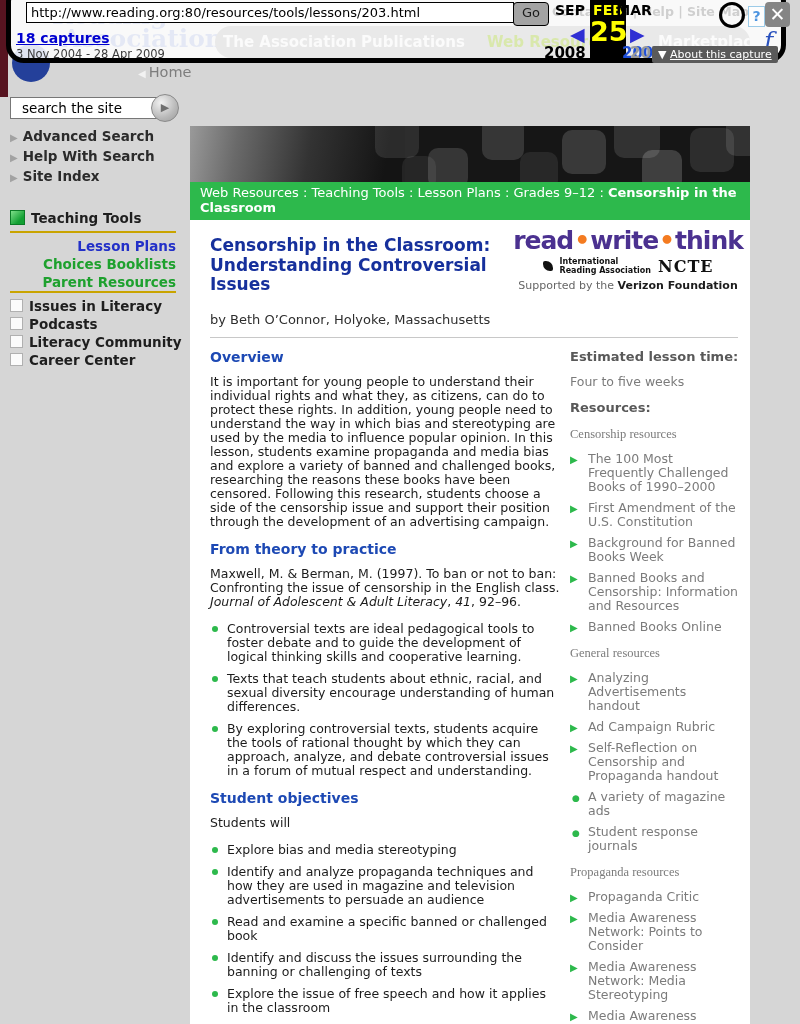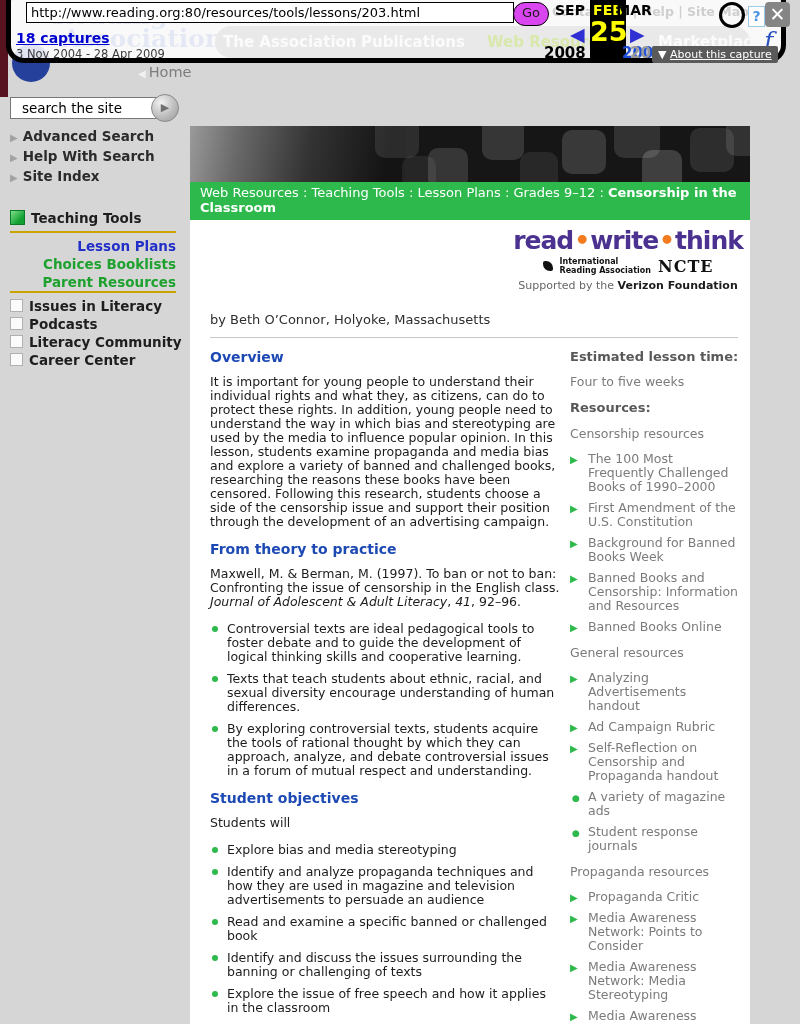--- a/index.html
+++ b/index.html
@@ -12,22 +12,22 @@
   .logo-ball{left:12px;top:44px;width:38px;height:38px;border-radius:50%;background:#24409a;z-index:1;}
   .ghost-logo{left:52px;top:4px;z-index:1;font-family:"DejaVu Serif","Liberation Serif",serif;
               font-weight:bold;font-size:25px;line-height:23px;color:rgba(42,75,176,0.85);}
   .ghost-logo .l2{margin-left:10px;}
 
   
   .wb-toolbar{left:6px;top:-16px;width:780px;height:79px;background:rgba(255,255,255,0.86);
               border:5px solid #000;border-radius:18px;box-sizing:border-box;overflow:hidden;z-index:10;}
   .wb-url{position:absolute;left:15px;top:13px;width:478px;height:19px;border:1px solid #000;
           font-family:"DejaVu Sans",sans-serif;font-size:13px;padding:0 4px;background:#fff;color:#000;}
-  .wb-go{position:absolute;left:502px;top:13px;width:34px;height:22px;background:#d946ef;border:1px solid #000;
-         font-size:13px;text-align:center;line-height:20px;border-radius:12px;}
+  .wb-go{position:absolute;left:502px;top:13px;width:34px;height:22px;background:#a3a3a3;border:1px solid #000;
+         font-size:13px;text-align:center;line-height:20px;border-radius:4px;}
   .wb-captures{position:absolute;left:5px;top:41px;font-size:14px;font-weight:bold;color:#0000d0;text-decoration:underline;}
   .wb-range{position:absolute;left:5px;top:58px;font-size:11.5px;color:#3c3c3c;}
 
   
   .nav-pill{left:215px;top:26px;width:535px;height:32px;background:#e9e9e9;border-radius:16px;
             z-index:11;overflow:hidden;}
   .nav-pill .item{position:absolute;top:7px;font-size:15px;font-weight:bold;color:#fbfbfb;white-space:nowrap;}
   .nav-pill .item.active{color:#d9e8ac;}
   .ghost-toplinks{left:552px;top:4px;z-index:11;font-size:12.5px;font-weight:bold;color:#cfcfcf;white-space:nowrap;}
 
@@ -112,21 +112,21 @@
   .col-left h3:first-child{margin-top:0;}
   .col-left p{margin:0 0 13px 0;}
   .i{font-style:italic;}
   .blist{margin:0 0 13px 0;}
   .blist .bi{position:relative;padding-left:17px;margin-bottom:8px;}
   .blist .bi .gdot{position:absolute;left:2px;top:4px;width:6px;height:6px;border-radius:50%;background:#2db94c;}
 
   .col-right{position:absolute;left:380px;top:130px;width:172px;font-size:12.5px;line-height:14px;color:#7b7b7b;}
   .col-right .rh{font-weight:bold;color:#595959;font-size:13px;margin-bottom:11px;}
   .col-right .rtext{margin-bottom:12px;}
-  .col-right .glabel{margin:12px 0 11px 0;}
+  .col-right .glabel{margin:12px 0 11px 0;font-family:Liberation Serif, serif;}
   .rlist .ritem{position:relative;padding-left:18px;margin-bottom:7px;}
   .rlist .rbul{position:absolute;left:0;top:0;}
   .rlist .rbul.arrow::before{content:"▶";color:#2db94c;font-size:10px;}
   .rlist .rbul.dot::before{content:"●";color:#2db94c;font-size:9px;position:relative;left:2px;}
 </style>
 </head>
 <body>
 
 <div class="stage">
 
@@ -221,20 +221,21 @@
     <span class="blob" style="left:452px;top:24px;width:40px;height:40px;background:rgba(230,230,230,.20)"></span>
     <span class="blob" style="left:500px;top:2px;width:44px;height:44px;background:rgba(255,255,255,.10)"></span>
     <span class="blob" style="left:536px;top:-10px;width:40px;height:40px;background:rgba(200,200,200,.16)"></span>
     <span class="blob" style="left:212px;top:30px;width:34px;height:34px;background:rgba(255,255,255,.07)"></span>
   </div>
 
   <div class="abs crumb"><span>Web Resources : Teaching Tools : Lesson Plans : Grades 9–12 : </span><b>Censorship in the Classroom</b></div>
 
   <div class="abs panel">
 
+    <div class="art-title">Censorship in the Classroom: Understanding Controversial Issues</div>
 
     <div class="rwt">
       <div class="words"><span>read</span><span class="dot">•</span><span>write</span><span class="dot">•</span><span>think</span></div>
       <div class="row2">
         <span class="ira-glyph"></span>
         <span class="ira-name"><span>International</span><br><span>Reading Association</span></span>
         <span class="ncte">NCTE</span>
       </div>
       <div class="row3"><span>Supported by the </span><b>Verizon Foundation</b></div>
     </div>

